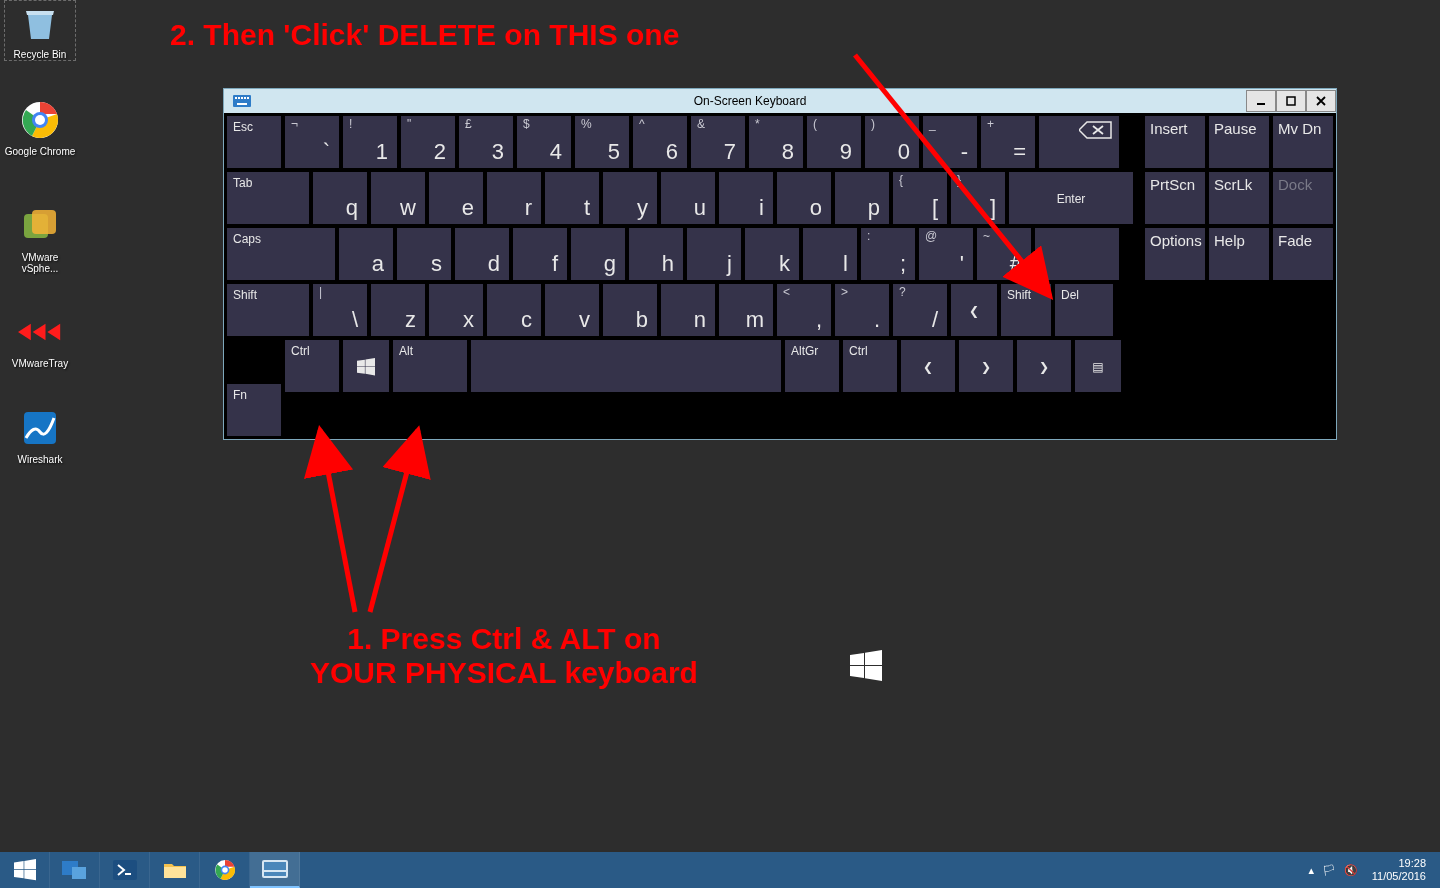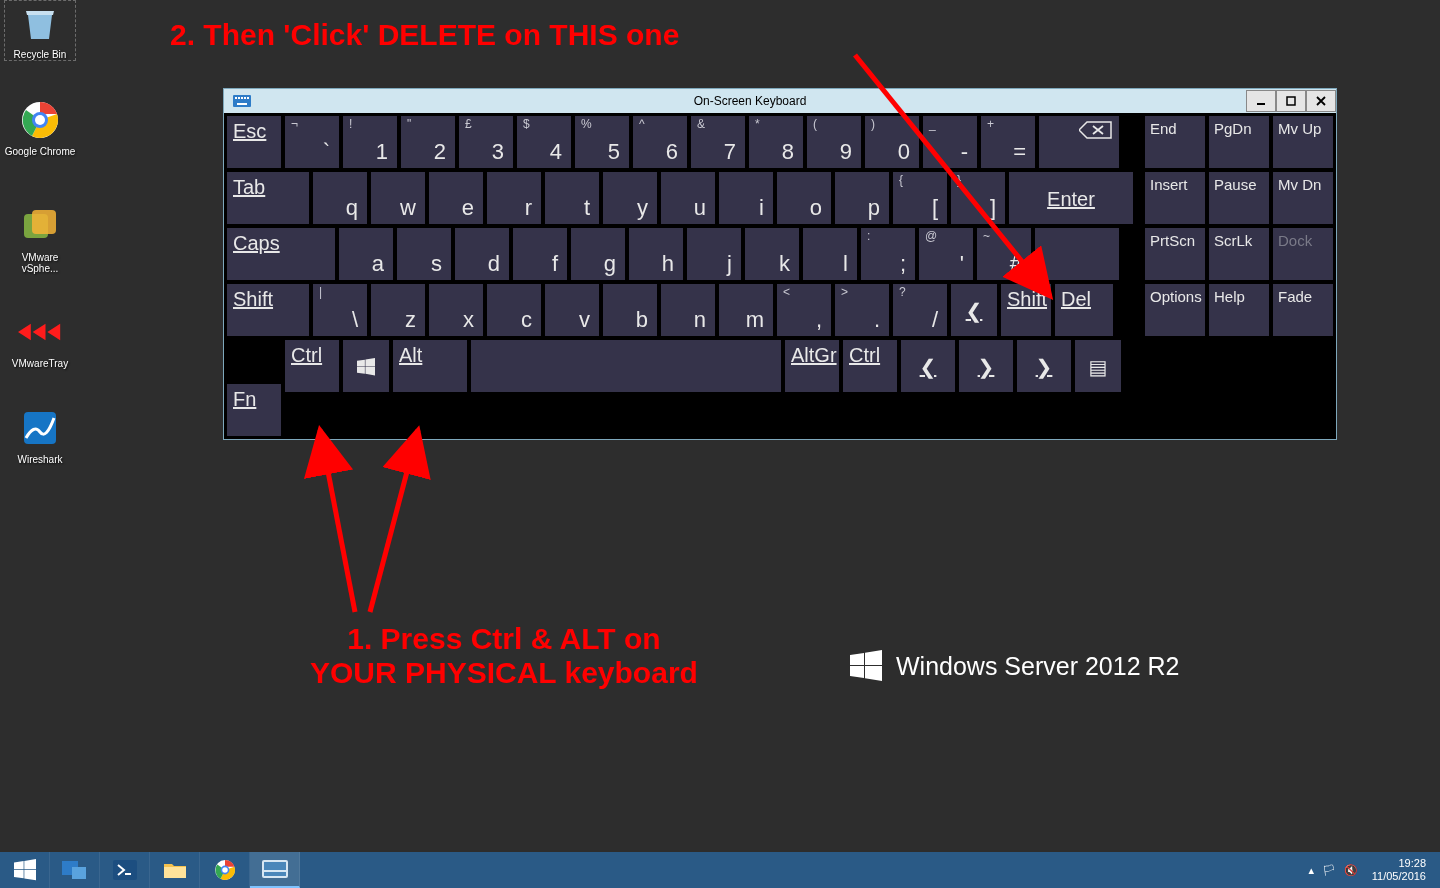--- a/index.html
+++ b/index.html
@@ -91,21 +91,21 @@
     flex-direction: column;
     align-items: flex-start;
     justify-content: flex-start;
     padding: 2px 6px;
     font-size: 15px;
     cursor: pointer;
     position: relative;
   }
   .key .shift-char { font-size: 12px; color: #c9c9d2; line-height: 1; }
   .key .main-char  { margin-top: auto; margin-left: auto; font-size: 22px; line-height: 1; padding-bottom: 3px; padding-right: 3px;}
-  .key.txt { justify-content: flex-start; padding-top: 4px; font-size: 20px; text-decoration: underline; }
+  .key.txt { justify-content: flex-start; padding-top: 4px; font-size: 12px; }
   .key.txt .lbl { }
   .side-key {
     background: #35334a;
     color: #e8e8e8;
     width: 60px; height: 52px;
     display: flex; align-items: flex-start; justify-content: flex-start;
     padding: 4px 5px;
     font-size: 15px;
     cursor: pointer;
   }
@@ -487,25 +487,20 @@
           <div class="key txt" style="width: 54px; align-items: center; justify-content: center;">
             <span class="lbl">❯</span>
           </div>
           <div class="key txt" style="width: 46px; align-items: center; justify-content: center;">
             <span class="lbl">▤</span>
           </div>
         </div>
       </div>
     <div class="osk-side" id="osk-side">
         <div class="osk-row">
-          <div class="side-key">End</div>
-          <div class="side-key">PgDn</div>
-          <div class="side-key">Mv Up</div>
-        </div>
-        <div class="osk-row">
           <div class="side-key">Insert</div>
           <div class="side-key">Pause</div>
           <div class="side-key">Mv Dn</div>
         </div>
         <div class="osk-row">
           <div class="side-key">PrtScn</div>
           <div class="side-key">ScrLk</div>
           <div class="side-key dim">Dock</div>
         </div>
         <div class="osk-row">
@@ -527,21 +522,20 @@
   <line x1="855" y1="55" x2="1050" y2="296" stroke="#ff0000" stroke-width="5" marker-end="url(#ah)"></line>
 
   <line x1="355" y1="612" x2="320" y2="430" stroke="#ff0000" stroke-width="5" marker-end="url(#ah)"></line>
   <line x1="370" y1="612" x2="418" y2="430" stroke="#ff0000" stroke-width="5" marker-end="url(#ah)"></line>
 </svg>
 
 <div class="ws-brand">
   <svg class="ws-logo" viewBox="0 0 32 32">
     <path fill="#fff" d="M0 5 L14 3 L14 15 L0 15 Z M15 2.8 L32 0 L32 15 L15 15 Z M0 16 L14 16 L14 28 L0 26 Z M15 16 L32 16 L32 31 L15 28.2 Z"></path>
   </svg>
-  <span>Windows Server 2012 R2</span>
 </div>
 
 <div class="taskbar">
   <div class="tb-item">
     <svg width="22" height="22" viewBox="0 0 32 32">
         <path fill="#fff" d="M0 5 L14 3 L14 15 L0 15 Z M15 2.8 L32 0 L32 15 L15 15 Z M0 16 L14 16 L14 28 L0 26 Z M15 16 L32 16 L32 31 L15 28.2 Z"></path>
       </svg>
   </div>
   <div class="tb-item">
     <svg width="26" height="22" viewBox="0 0 26 22">

